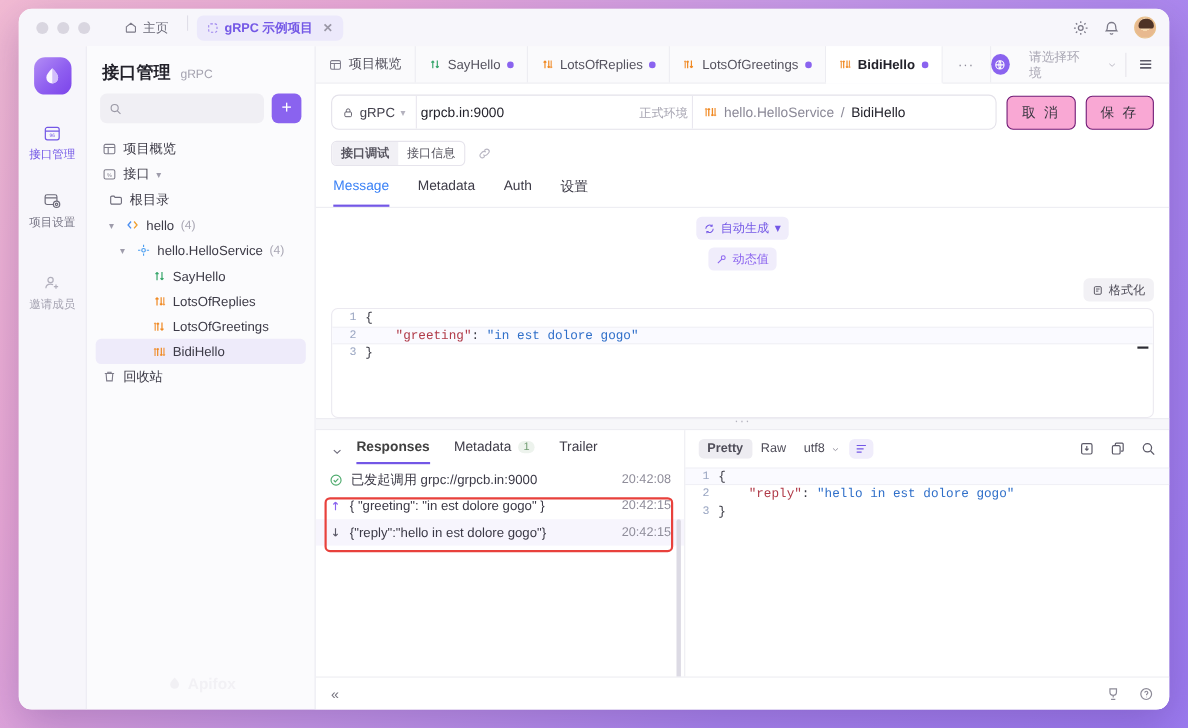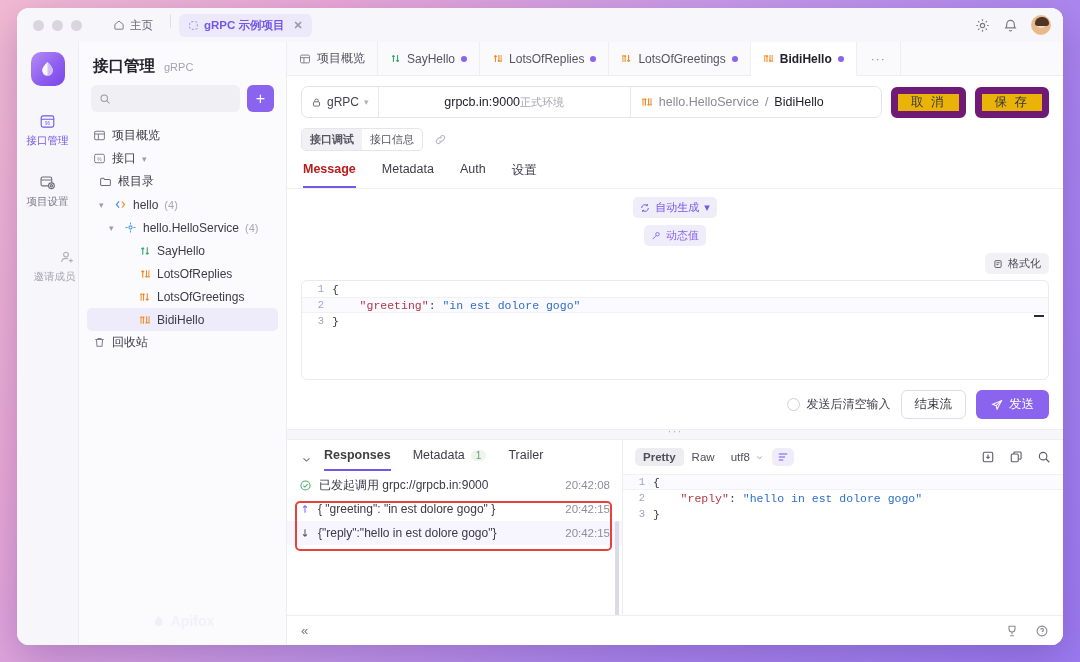--- a/index.html
+++ b/index.html
@@ -78,21 +78,21 @@
   }
   .rail-item {
     width: 56px; padding: 7px 0 5px;
     display: flex; flex-direction: column; align-items: center; gap: 4px;
     border-radius: 8px; margin-bottom: 14px;
     font-size: 10.5px; color: #7b7989;
   }
   .rail-item.active { color: #7357e6; }
   .rail-item.active .rail-ico { color:#7357e6; }
   .rail-ico { color: #6e6c7b; display:flex; }
-  .rail-item.muted { color:#a6a4b2; margin-top: 14px; align-items: flex-end; }
+  .rail-item.muted { color:#a6a4b2; margin-top: 14px; }
   .rail-item.muted .rail-ico { color:#b1afbc; }
 
   
   .sidebar {
     width: 208px; flex: 0 0 208px;
     background: #fbfbfd;
     border-right: 1px solid #ececf1;
     display: flex; flex-direction: column;
     position: relative;
   }
@@ -178,50 +178,50 @@
     border: 1px solid #e4e2ea; border-radius: 7px; overflow: hidden;
     background: #fff;
   }
   .proto {
     display: flex; align-items: center; gap: 5px;
     padding: 0 9px; font-size: 12px; color: #44424e;
     border-right: 1px solid #e9e7ef; height: 100%;
   }
   .proto .cv { color:#b4b2be; font-size:9px; }
   .host {
-    flex: 1; display: flex; align-items: center; justify-content: center;
-    padding: 0 16px; font-size: 12.5px; color: #24232c;
+    flex: 1; display: flex; align-items: center; justify-content: space-between;
+    padding: 0 4px; font-size: 12.5px; color: #24232c;
     border-right: 1px solid #e9e7ef; height: 100%;
   }
   .host .envtag { font-size: 11px; color: #a6a4b1; }
   .methodbox {
     flex: 1.05; display: flex; align-items: center; gap: 6px;
     padding: 0 10px; font-size: 12.5px; height: 100%; color:#24232c;
   }
   .methodbox .svc { color:#8b8997; }
   .btn {
     height: 31px; padding: 0 13px; border-radius: 6px;
-    border: 7px solid #701a75; background: #eab308;
+    border: 1px solid #701a75; background: #f9a8d4;
     font-size: 12.5px; color: #37353f; letter-spacing: 2px;
     font-family: "Liberation Sans", sans-serif;
   }
 
   
   .subrow { padding: 4px 14px 0; display: flex; align-items: center; gap: 8px; }
   .seg { display: flex; border: 1px solid #e6e4ec; border-radius: 5px; overflow: hidden; }
   .seg div { font-size: 11px; padding: 3px 8px; color: #56545f; }
   .seg div.on { background: #f1f0f5; font-weight:600; }
   .linkico { color:#b9b7c3; display:flex; margin-left:3px; }
 
   .tabs2 {
     display: flex; gap: 26px; padding: 7px 16px 0;
     border-bottom: 1px solid #ededf2; margin-top: 4px;
   }
   .t2 { font-size: 12.5px; color: #3e3c48; padding-bottom: 7px; border-bottom: 2px solid transparent; }
-  .t2.on { color: #b91c1c; border-bottom-color: #7357e6; font-weight: 700; }
+  .t2.on { color: #3b82f6; border-bottom-color: #7357e6; font-weight: 400; }
 
   
   .reqwrap { padding: 8px 14px 0; }
   .reqtool { display: flex; align-items: center; gap: 7px; margin-bottom: 6px; flex-direction: column; }
   .chip {
     display: flex; align-items: center; gap: 5px;
     background: #f0edfb; color: #7357e6;
     font-size: 11px; border-radius: 5px; padding: 3px 7px;
   }
   .chip.pl { color:#8a63ef; }
@@ -598,20 +598,41 @@
               <path d="M10.2 3v9.5M10.2 12.5l-1.3-1.7M10.2 12.5l1.3-1.7"></path>
               <path d="M13.4 3v9.5M13.4 12.5l-1.1-1.5M13.4 12.5l1.1-1.5" opacity=".85"></path>
             </svg>
           </span>
           <span>BidiHello</span>
           <span class="bluedot"></span>
         </div>
 
         <div class="mtab more">···</div>
 
+        <div class="tabstrip-right">
+          <span class="env-globe">
+            <svg width="12" height="12" viewBox="0 0 16 16" fill="none" stroke="#ffffff" stroke-width="1.35">
+              <circle cx="8" cy="8" r="5"></circle>
+                <path d="M3.2 8h9.6M8 3.1c1.7 2 1.7 7.8 0 9.8M8 3.1c-1.7 2-1.7 7.8 0 9.8"></path>
+            </svg>
+          </span>
+          <div class="env-select">
+            <span>请选择环境</span>
+            <span>
+              <svg width="10" height="10" viewBox="0 0 16 16" fill="none" stroke="#b4b2be" stroke-width="1.3">
+                  <path d="M4 6.4L8 10l4-3.6"></path>
+                </svg>
+            </span>
+          </div>
+          <span class="hamb">
+            <svg width="15" height="15" viewBox="0 0 16 16" fill="none" stroke="#5c5a68" stroke-width="1.5">
+              <path d="M2.6 4.6h10.8M2.6 8h10.8M2.6 11.4h10.8"></path>
+            </svg>
+          </span>
+        </div>
       </div>
 
       <div class="urlrow">
         <div class="urlbox">
           <div class="proto">
             <span>
               <svg width="11" height="11" viewBox="0 0 16 16" fill="none" stroke="#5d5b68" stroke-width="1.25">
                 <rect x="3.6" y="7" width="8.8" height="6.2" rx="1.4"></rect>
                   <path d="M5.6 7V5.2a2.4 2.4 0 0 1 4.8 0V7"></path>
               </svg>
@@ -704,36 +725,20 @@
             <span class="code">&nbsp;&nbsp;&nbsp;&nbsp;<span class="k">"greeting"</span><span class="p">: </span><span class="s">"in est dolore gogo"</span></span>
           </div>
           <div class="eline">
             <span class="gut">3</span>
             <span class="code p">}</span>
           </div>
           <div class="scrollmark"></div>
         </div>
       </div>
 
-      <div class="sendrow">
-        <div class="cbx">
-          <span class="box"></span>
-          <span>发送后清空输入</span>
-        </div>
-        <button class="btn-end">结束流</button>
-        <button class="btn-send">
-          <span>
-            <svg width="12" height="12" viewBox="0 0 16 16" fill="none" stroke="#ffffff" stroke-width="1.35">
-              <path d="M14 2.2L2.2 7l4.6 1.9 1.3 4.5z"></path>
-                <path d="M14 2.2L6.8 8.9"></path>
-            </svg>
-          </span>
-          <span>发送</span>
-        </button>
-      </div>
 
       <div class="splitbar"></div>
 
       <div class="bottom">
 
         <div class="resp-left">
           <div class="resp-tabs">
             <span class="collapse">
               <svg width="11" height="11" viewBox="0 0 16 16" fill="none" stroke="#6e6c7b" stroke-width="1.5">
                   <path d="M3.6 6.2L8 10.2l4.4-4"></path>

